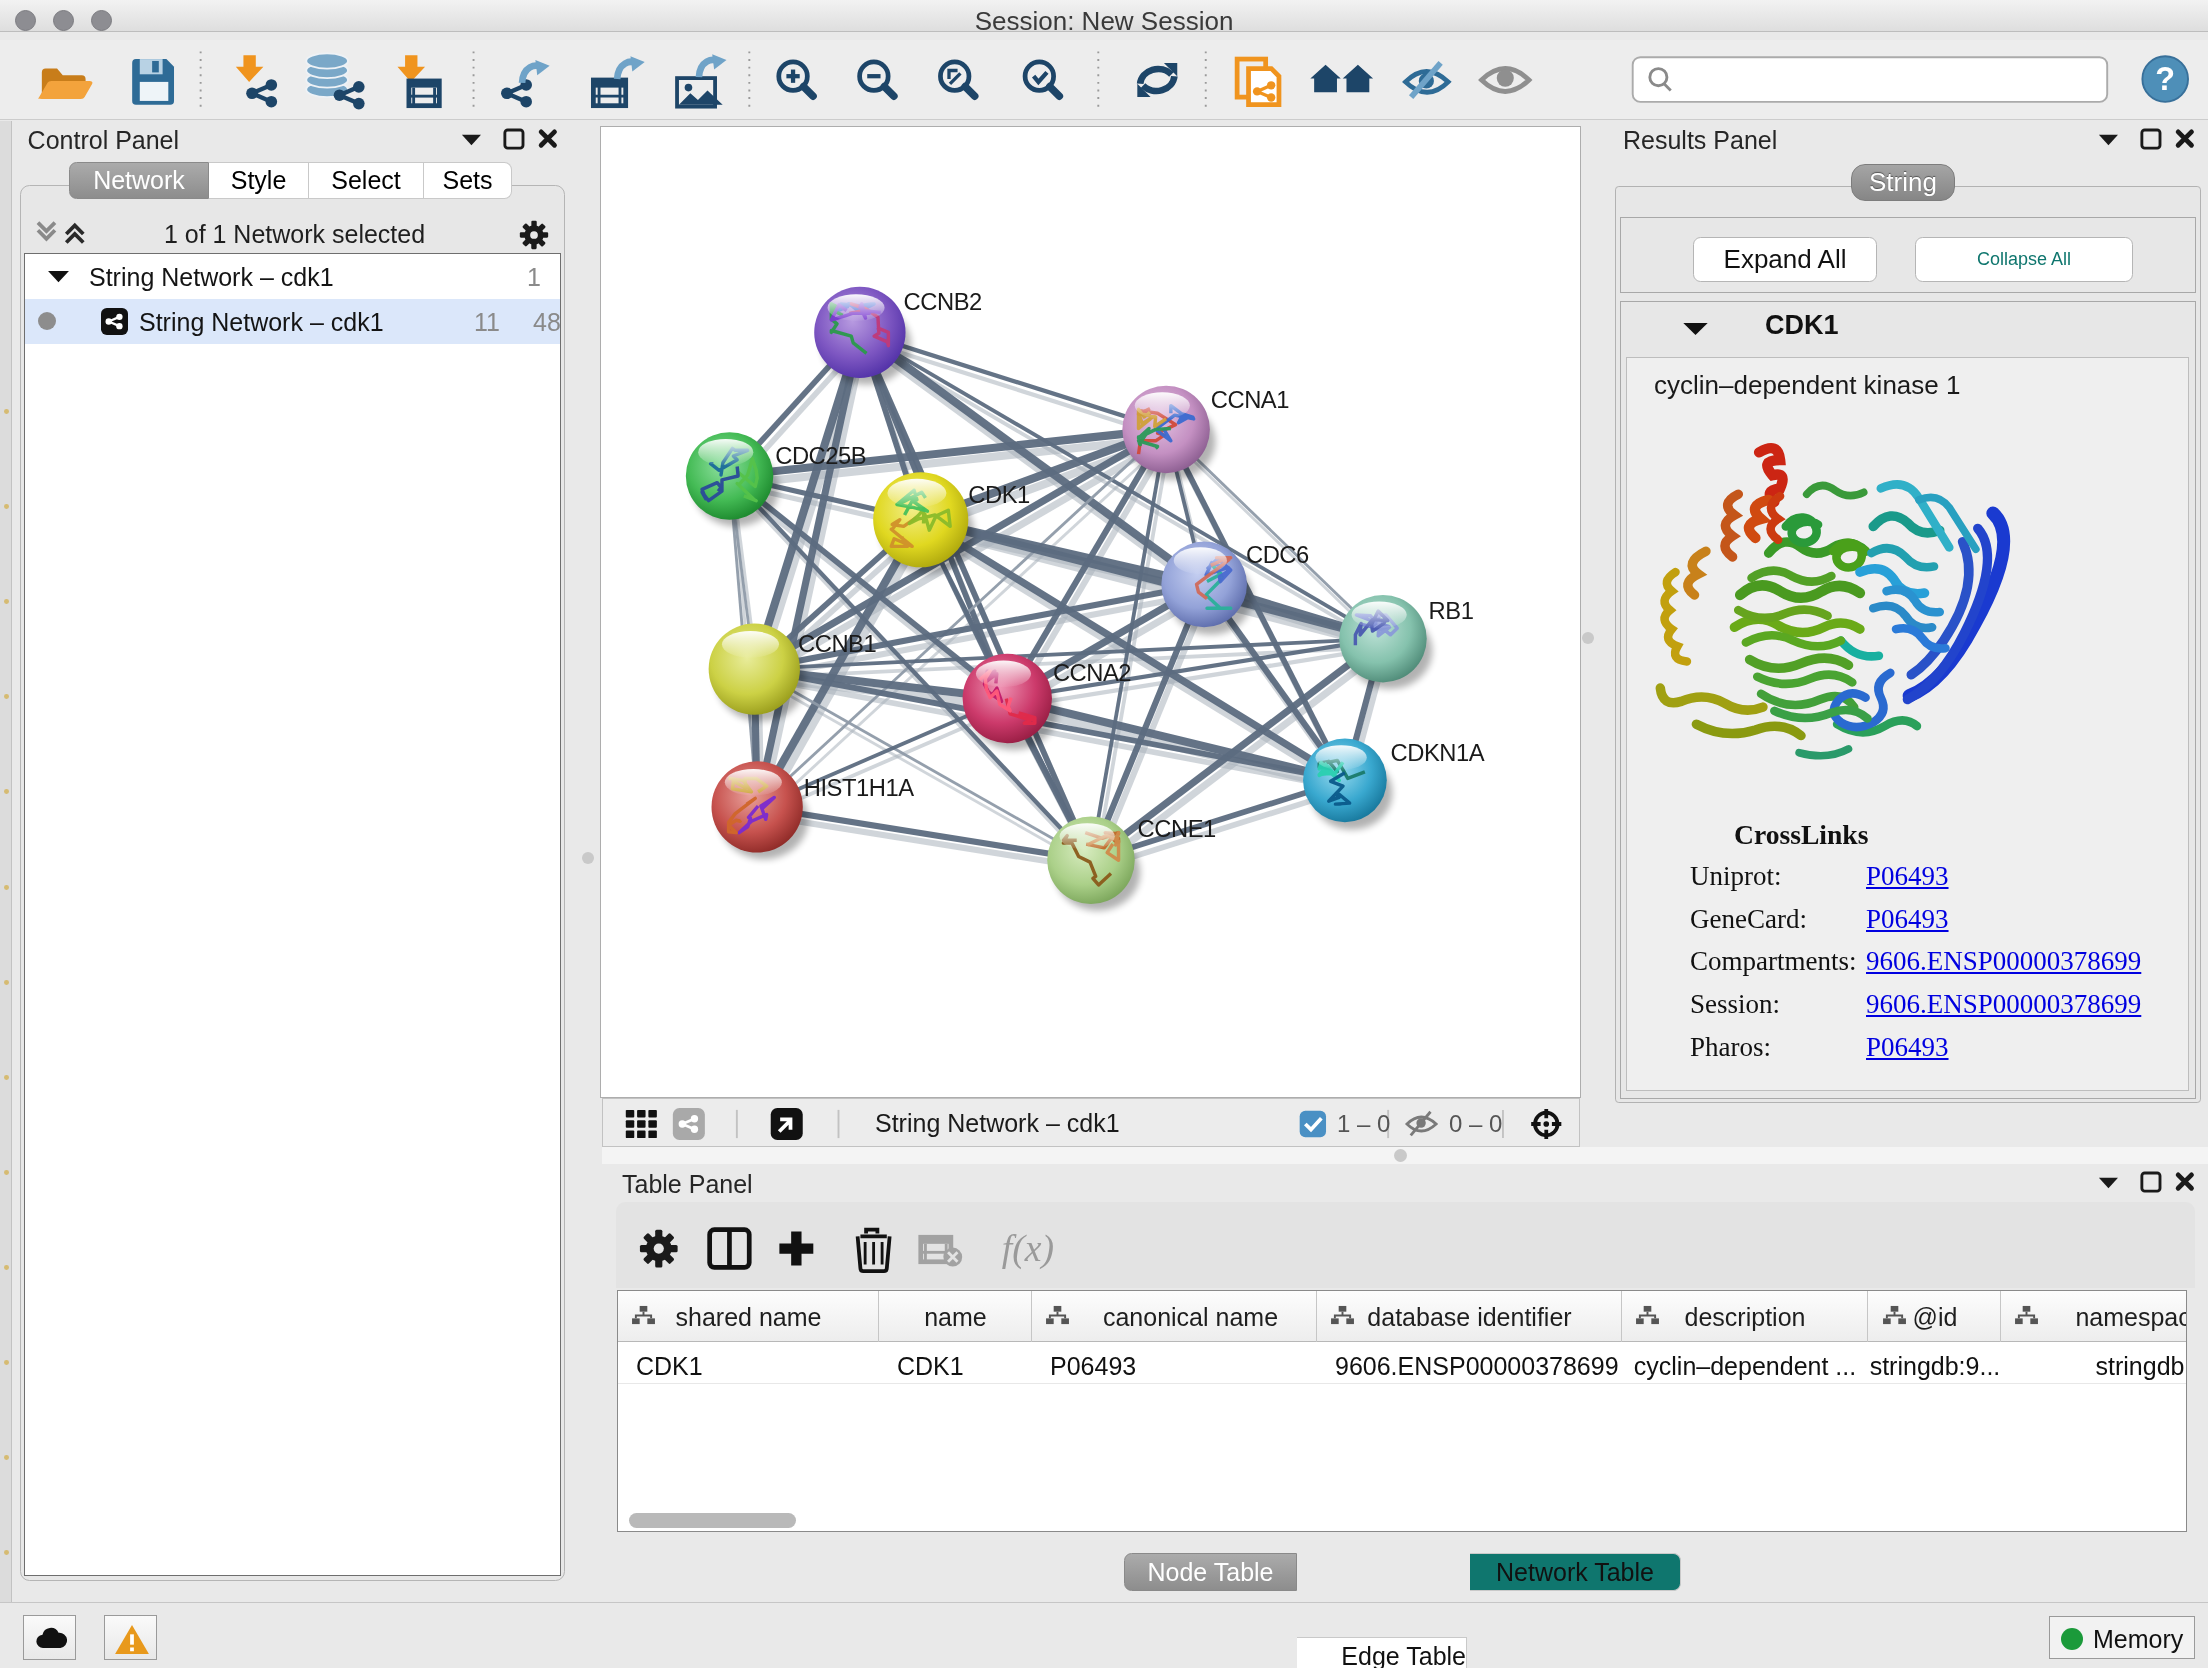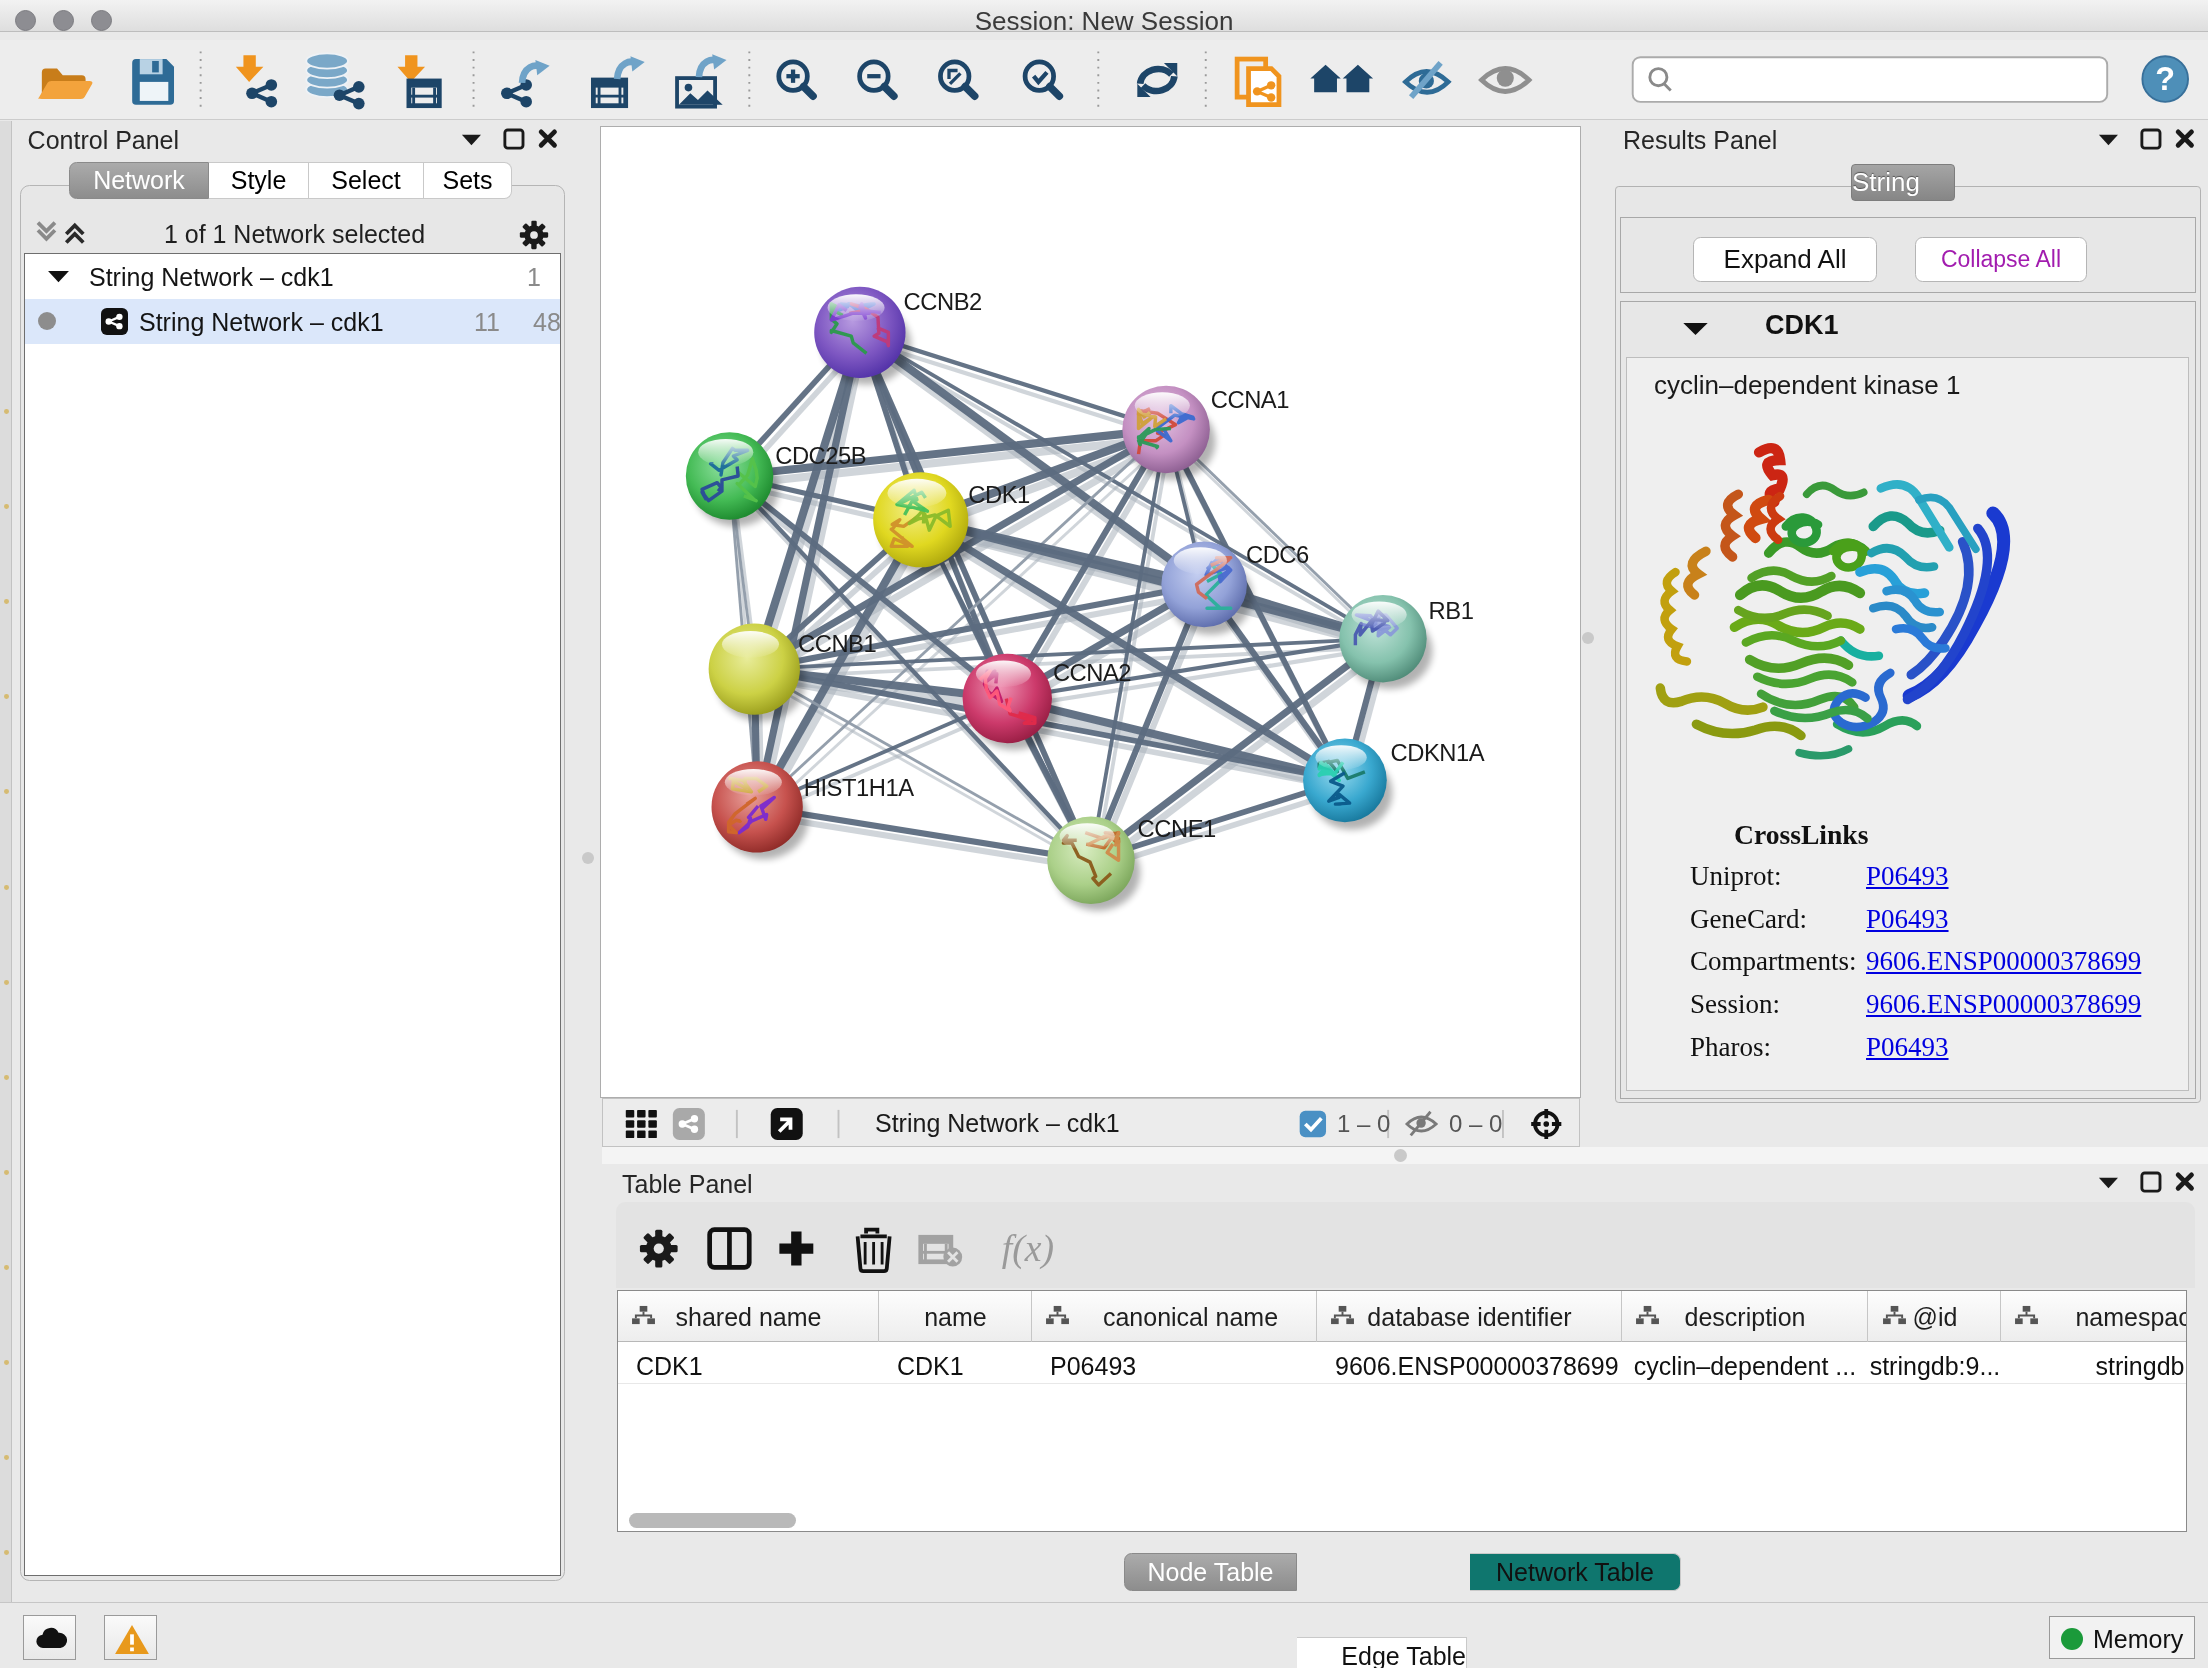--- a/index.html
+++ b/index.html
@@ -511,24 +511,24 @@
 <div class="abs" style="left:1582px;top:632px;width:12.4px;height:12.4px;border-radius:50%;background:#c9c9c9"></div>
 <div class="abs" style="left:582px;top:852px;width:12.4px;height:12.4px;border-radius:50%;background:#c9c9c9"></div>
 
 <div class="abs panelhead" style="left:1623px;top:126px">Results Panel</div>
 <svg class="abs" style="left:2097px;top:128px" width="105" height="23" viewBox="0 0 110 24">
 <path d="M2,7 l20,0 l-10,11 z" fill="#1a1a1a"></path>
 <rect x="47" y="2" width="19" height="19" rx="3" fill="none" stroke="#1a1a1a" stroke-width="3"></rect>
 <path d="M85,4 l14,14 M99,4 l-14,14" stroke="#1a1a1a" stroke-width="5" stroke-linecap="round"></path>
 </svg>
 <div class="abs" style="left:1615px;top:186px;width:586px;height:917px;background:#e7e7e7;border:1px solid #b2b2b2;border-radius:3.8px"></div>
-<div class="abs" style="left:1851px;top:164px;width:104px;height:37px;background:linear-gradient(#a5a5a5,#868686);border:1px solid #7d7d7d;border-radius:4px;color:#fff;font-size:26px;line-height:35px;text-shadow:0 -1px 1px #555">String</div>
+<div class="abs" style="left:1851px;top:164px;width:104px;height:37px;background:linear-gradient(#a5a5a5,#868686);border:1px solid #7d7d7d;border-radius:14px;color:#fff;font-size:26px;text-align:center;line-height:35px;text-shadow:0 -1px 1px #555">String</div>
 <div class="abs" style="left:1620px;top:217px;width:576px;height:76px;border:1px solid #a8a8a8"></div>
 <div class="abs" style="left:1693px;top:237px;width:184px;height:45px;background:#fff;border:1px solid #b5b5b5;border-radius:7.6px;font-size:26px;text-align:center;line-height:43px;color:#111">Expand All</div>
-<div class="abs" style="left:1915px;top:237px;width:172px;height:45px;background:#fff;border:1px solid #b5b5b5;border-radius:7.6px;font-size:23px;text-align:center;line-height:43px;color:#a21caf">Collapse All</div>
+<div class="abs" style="left:1915px;top:237px;width:218px;height:45px;background:#fff;border:1px solid #b5b5b5;border-radius:7.6px;font-size:18px;text-align:center;line-height:43px;color:#0f766e">Collapse All</div>
 <div class="abs" style="left:1620px;top:301px;width:576px;height:798px;border:1px solid #a8a8a8"></div>
 <svg class="abs" style="left:1682px;top:321px" width="27" height="15" viewBox="0 0 28 16">
       <path d="M1,2 h26 l-13,13 z" fill="#111"></path>
     </svg>
 <div class="abs" style="left:1765px;top:310px;font-size:27px;font-weight:bold;color:#111">CDK1</div>
 <div class="abs" style="left:1626px;top:357px;width:563px;height:734px;background:#efefef;border:1px solid #bdbdbd"></div>
 <div class="abs" style="left:1654px;top:370px;font-size:26px;color:#1a1a1a">cyclin–dependent kinase 1</div>
 <svg class="abs" style="left:1647px;top:439px" width="384" height="329" viewBox="0 0 404 346">
 <g fill="none" stroke-linecap="round">
 <path d="M118,14 q20,-12 22,8 q-22,0 -8,16 q16,-4 8,14 q-18,2 -6,14" stroke="#cc2513" stroke-width="11"></path>

